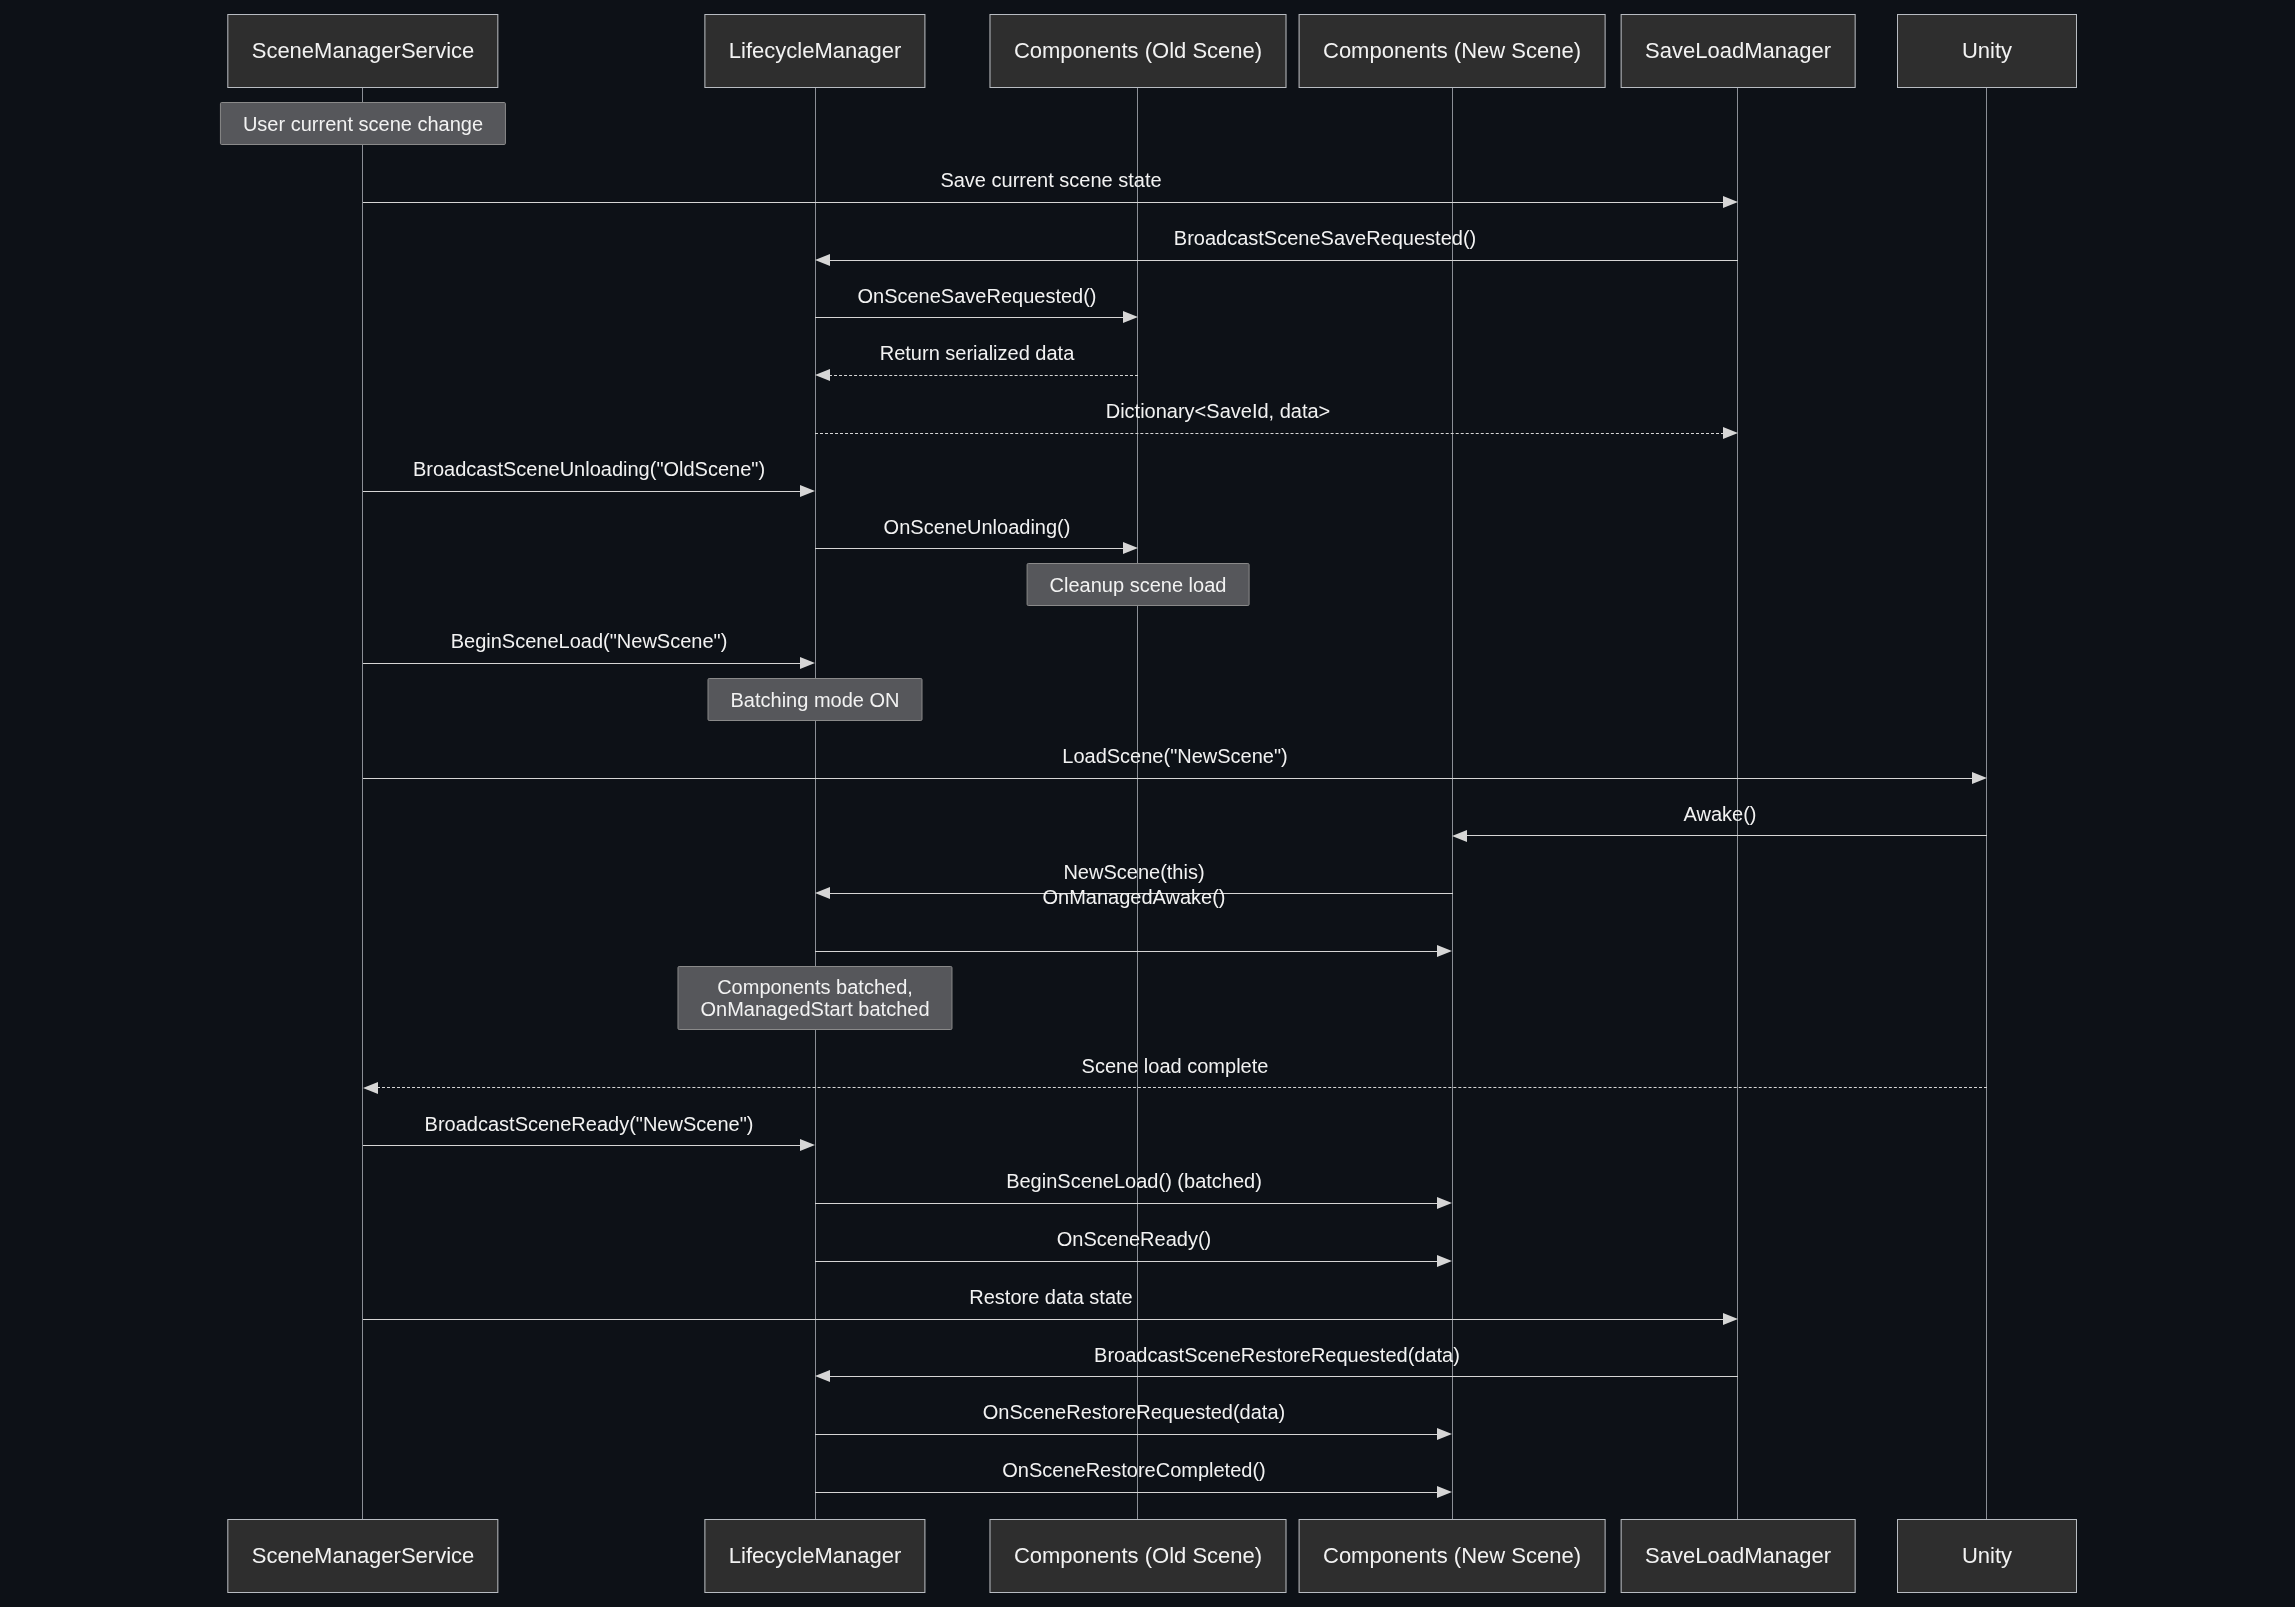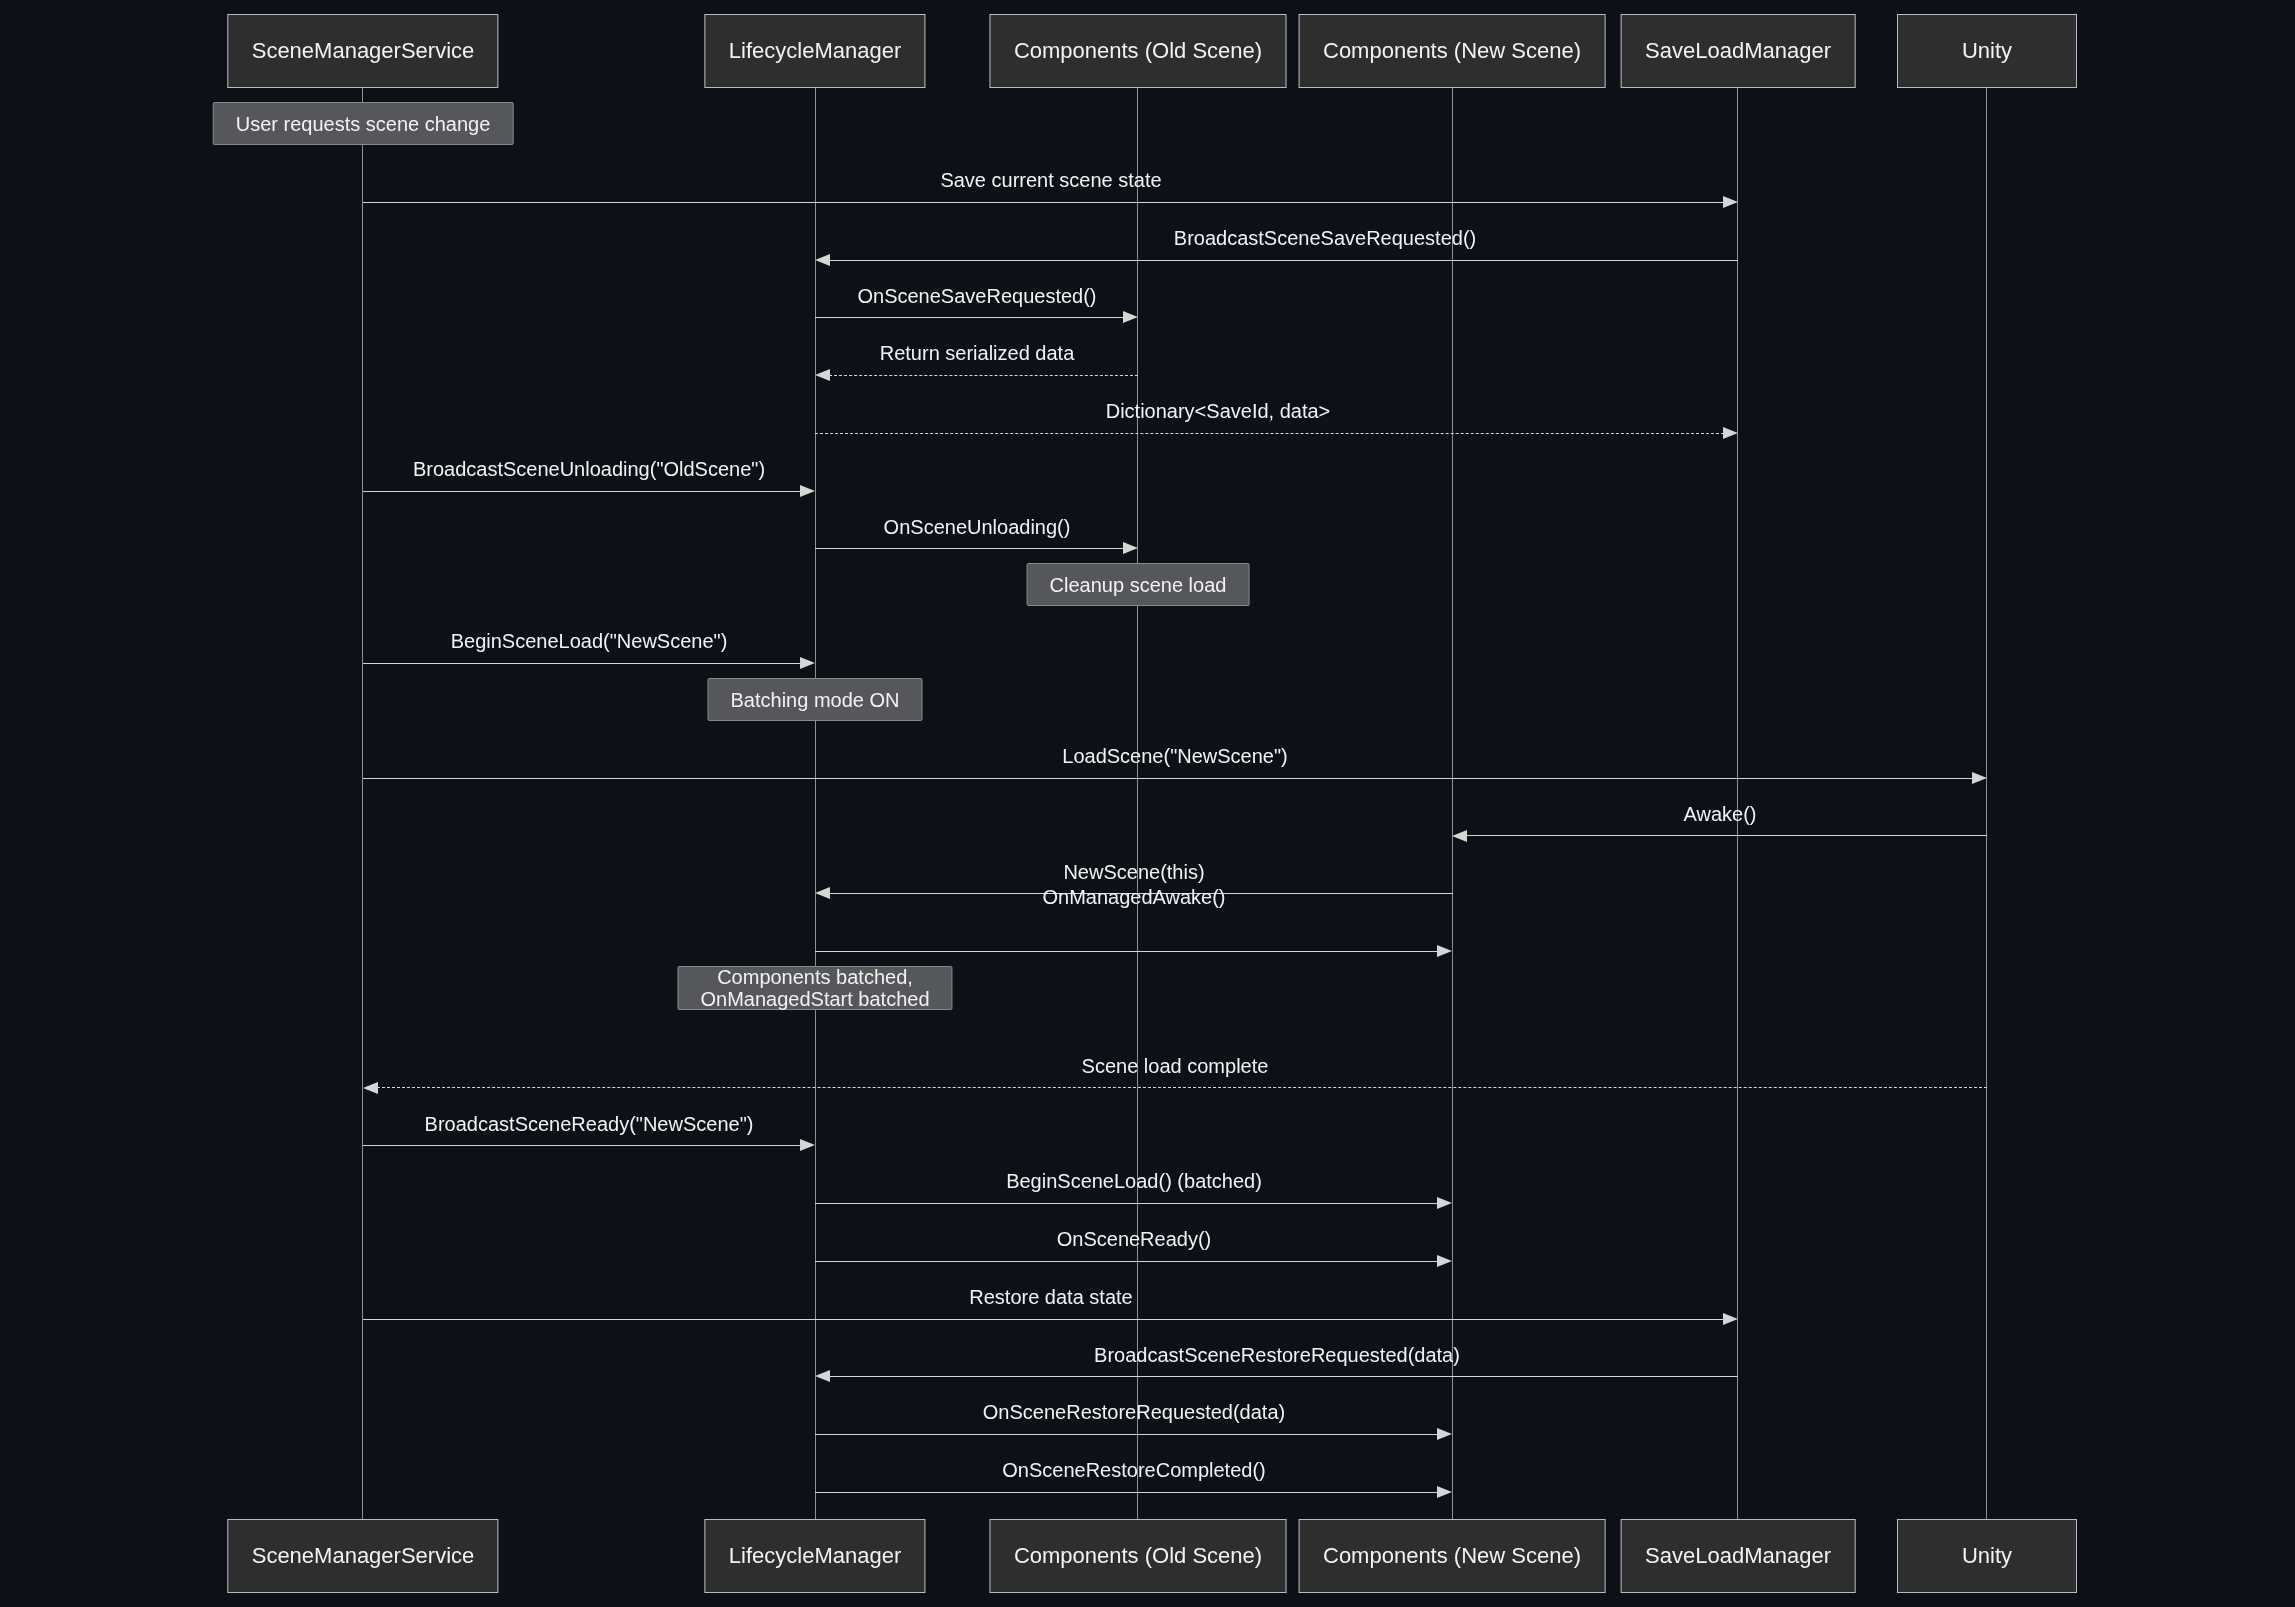--- a/index.html
+++ b/index.html
@@ -68,21 +68,21 @@
     <div class="actor" style="left: 815px; top: 1519px;">LifecycleManager</div>
     <div class="actor" style="left: 1138px; top: 14.2px;">Components (Old Scene)</div>
     <div class="actor" style="left: 1138px; top: 1519px;">Components (Old Scene)</div>
     <div class="actor" style="left: 1452px; top: 14.2px;">Components (New Scene)</div>
     <div class="actor" style="left: 1452px; top: 1519px;">Components (New Scene)</div>
     <div class="actor" style="left: 1738px; top: 14.2px;">SaveLoadManager</div>
     <div class="actor" style="left: 1738px; top: 1519px;">SaveLoadManager</div>
     <div class="actor" style="left: 1987px; top: 14.2px;">Unity</div>
     <div class="actor" style="left: 1987px; top: 1519px;">Unity</div>
     <div class="note" style="left: 363px; top: 102px; height: 43px;">
-      <div>User requests scene change</div>
+      <div>User current scene change</div>
     </div>
     <div class="msg-line" style="top: 202px; width: 1361px; left: 363px;"></div>
     <div class="arrowhead right" style="top: 196px; left: 1723px;"></div>
     <div class="msg-label" style="left: 1051px; top: 169px;">Save current scene state</div>
     <div class="msg-line" style="top: 260px; width: 909px; left: 829px;"></div>
     <div class="arrowhead left" style="top: 254px; left: 815px;"></div>
     <div class="msg-label" style="left: 1277px; top: 227px; margin-left: 48px;">BroadcastSceneSaveRequested()</div>
     <div class="msg-line" style="top: 317px; width: 309px; left: 815px;"></div>
     <div class="arrowhead right" style="top: 311px; left: 1123px;"></div>
     <div class="msg-label" style="left: 977px; top: 285px;">OnSceneSaveRequested()</div>
@@ -112,21 +112,21 @@
     <div class="msg-label" style="left: 1175px; top: 745px;">LoadScene("NewScene")</div>
     <div class="msg-line" style="top: 835px; width: 521px; left: 1466px;"></div>
     <div class="arrowhead left" style="top: 830px; left: 1452px;"></div>
     <div class="msg-label" style="left: 1720px; top: 803px;">Awake()</div>
     <div class="msg-line" style="top: 893px; width: 624px; left: 829px;"></div>
     <div class="arrowhead left" style="top: 887px; left: 815px;"></div>
     <div class="msg-label" style="left: 1134px; top: 861px;">NewScene(this)</div>
     <div class="msg-line" style="top: 951px; width: 624px; left: 815px;"></div>
     <div class="arrowhead right" style="top: 945px; left: 1437px;"></div>
     <div class="msg-label" style="left: 1134px; top: 886px;">OnManagedAwake()</div>
-    <div class="note" style="left: 815px; top: 966px; height: 44px;">
+    <div class="note" style="left: 815px; top: 966px; height: 64px;">
       <div>Components batched,</div>
       <div>OnManagedStart batched</div>
     </div>
     <div class="msg-line dashed" style="top: 1087px; width: 1610px; left: 377px;"></div>
     <div class="arrowhead left" style="top: 1082px; left: 363px;"></div>
     <div class="msg-label" style="left: 1175px; top: 1055px;">Scene load complete</div>
     <div class="msg-line" style="top: 1145px; width: 439px; left: 363px;"></div>
     <div class="arrowhead right" style="top: 1139px; left: 800px;"></div>
     <div class="msg-label" style="left: 589px; top: 1113px;">BroadcastSceneReady("NewScene")</div>
     <div class="msg-line" style="top: 1203px; width: 624px; left: 815px;"></div>

